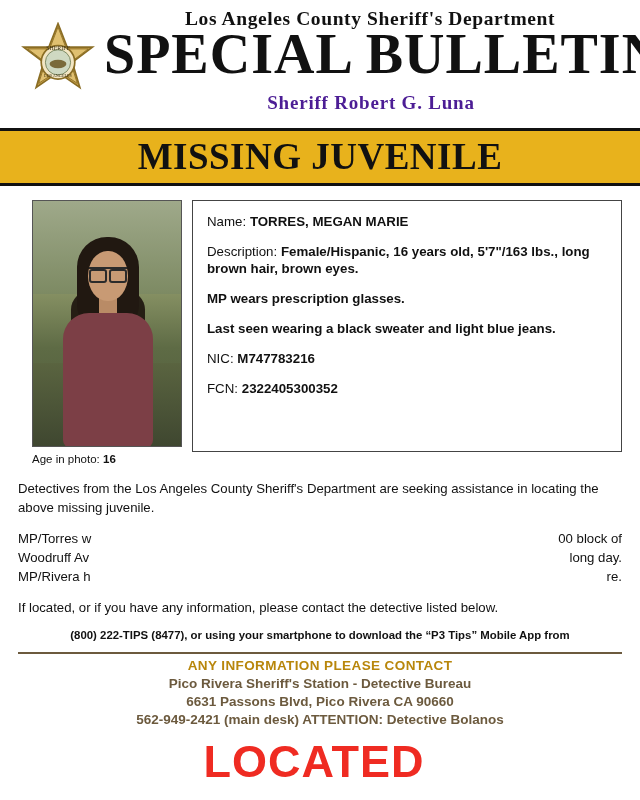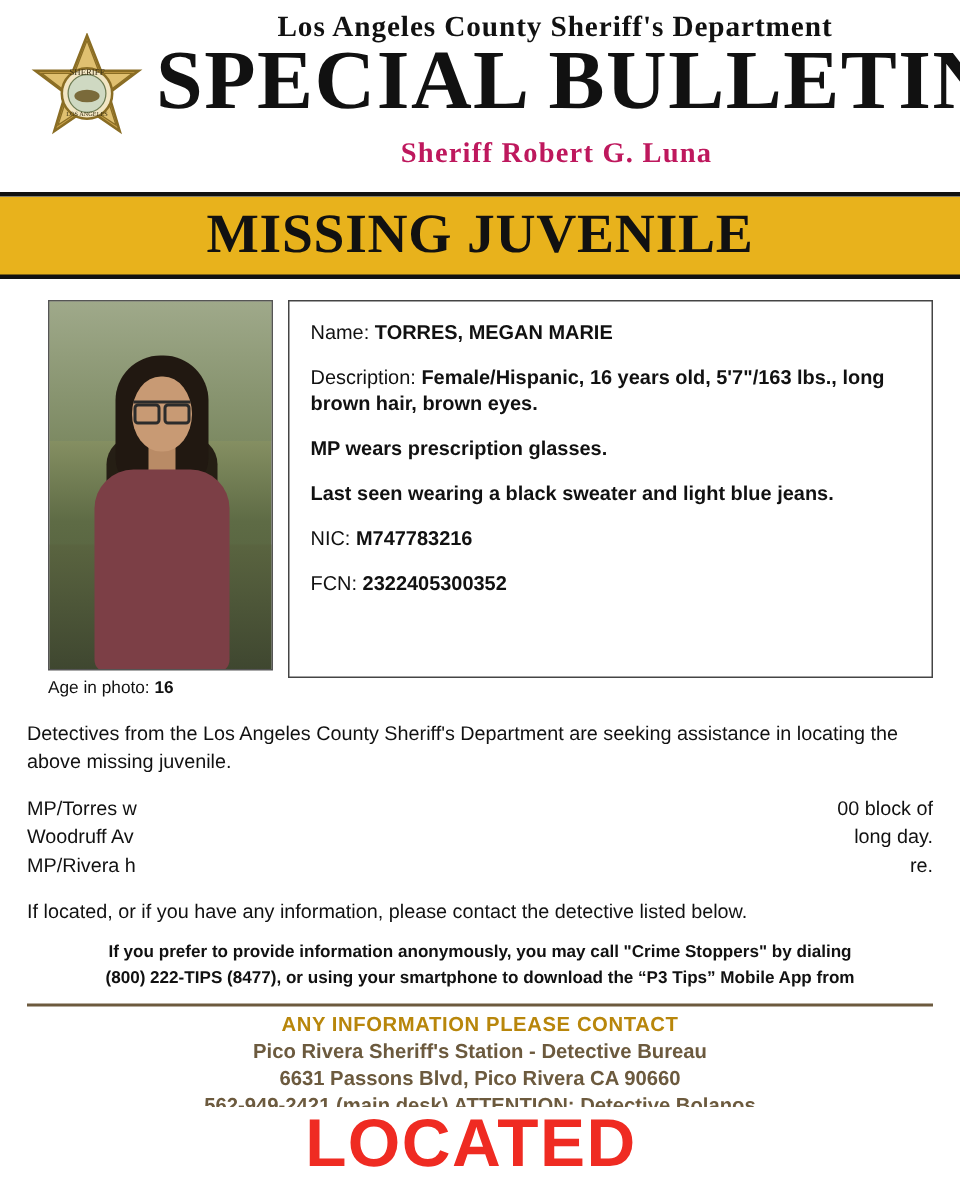--- a/index.html
+++ b/index.html
@@ -74,21 +74,21 @@
   .sheriff-name {
     position: absolute;
     left: 112px;
     top: 92px;
     right: 10px;
     text-align: center;
     font-family: "Liberation Serif", serif;
     font-weight: bold;
     font-size: 19px;
     letter-spacing: 0.8px;
-    color: #be185d;
+    color: #4c1d95;
     white-space: nowrap;
   }
 
   
   .band-yellow {
     background: #e8b21c;
     height: 52px;
     display: flex;
     align-items: center;
     justify-content: center;
@@ -415,21 +415,20 @@
         <span style="float:right">re.</span>
       </p>
       <p class="last">If located, or if you have any information, please contact the detective listed below.</p>
     </div>
 
     <div class="located-stamp">
       <span class="txt">LOCATED</span>
     </div>
 
     <div class="stoppers">
-      <div>If you prefer to provide information anonymously, you may call "Crime Stoppers" by dialing</div>
       <div>(800) 222-TIPS (8477), or using your smartphone to download the “P3 Tips” Mobile App from</div>
     </div>
 
     <div class="footer">
       <div class="line1">ANY INFORMATION PLEASE CONTACT</div>
       <div class="line">Pico Rivera Sheriff's Station - Detective Bureau</div>
       <div class="line">6631 Passons Blvd, Pico Rivera CA 90660</div>
       <div class="line">562-949-2421 (main desk) ATTENTION: Detective Bolanos</div>
     </div>
 

